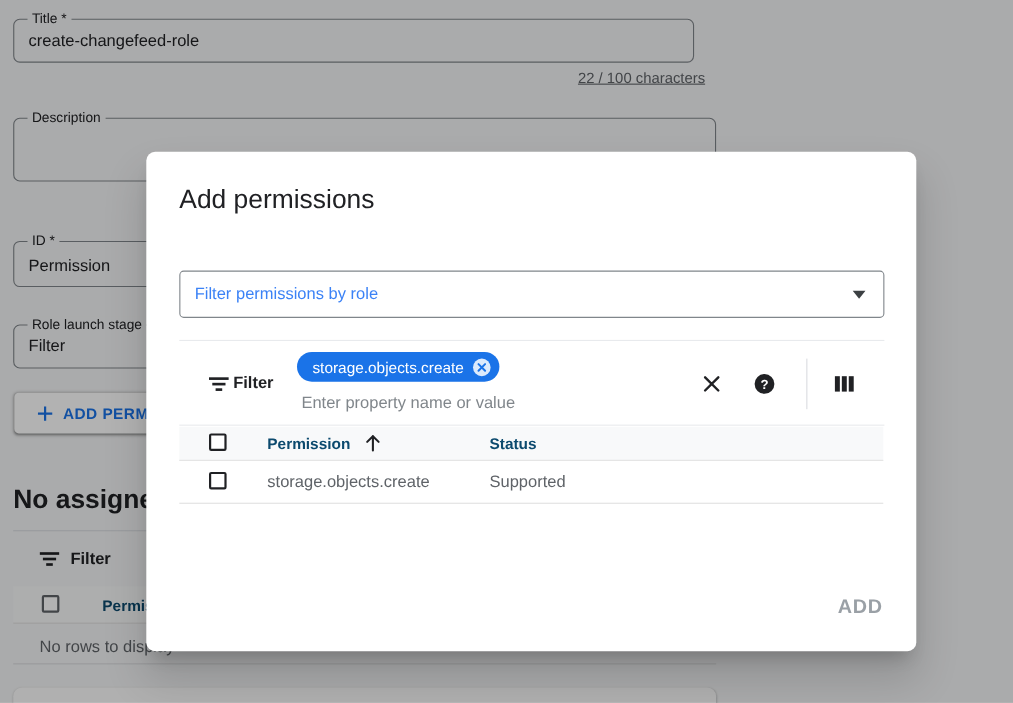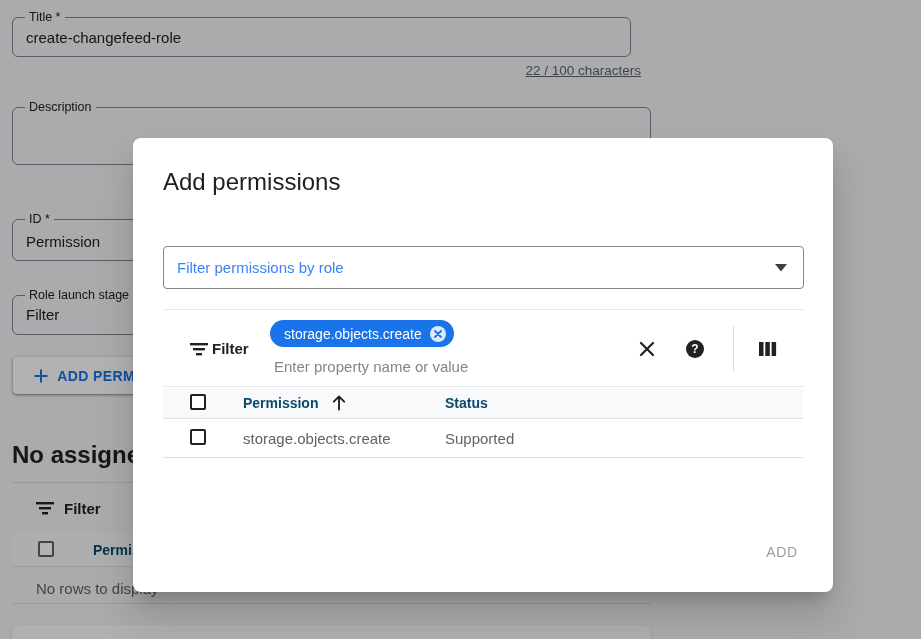--- a/index.html
+++ b/index.html
@@ -64,21 +64,21 @@
   .dlg-thead { position:absolute; left:30px; top:250px; width:640px; height:31px;
                background:#f8f9fa; border-bottom:1px solid #e0e0e0; }
   .dlg-trow  { position:absolute; left:30px; top:281px; width:640px; height:39px;
                background:#fff; border-bottom:1px solid #e0e0e0; cursor:pointer; }
 
   .cancel-btn { position:absolute; left:515px; top:394px; width:94px; height:39px; background:#fff;
                 border:none; border-radius:8px; box-shadow:0 1px 3px rgba(0,0,0,.3), 0 1px 4px 1px rgba(0,0,0,.12);
                 font-family:"Liberation Sans", sans-serif; font-size:15px; font-weight:500; letter-spacing:.4px;
                 color:#202124; cursor:pointer; }
   .add-btn { position:absolute; left:618px; top:394px; width:62px; height:39px; background:none; border:none;
-             font-family:"Liberation Sans", sans-serif; font-size:14px; font-weight:400; letter-spacing:.6px;
+             font-family:"Liberation Sans", sans-serif; font-size:18px; font-weight:700; letter-spacing:.6px;
              color:#9aa0a6; cursor:default; }
 </style>
 </head>
 <body>
 
 <div id="page">
 
   <div class="field" style="left:12px; top:17px; width:619px; height:40px;">
     <span class="field-label">Title *</span>
     <span class="field-value" style="top:11px;">create-changefeed-role</span>

